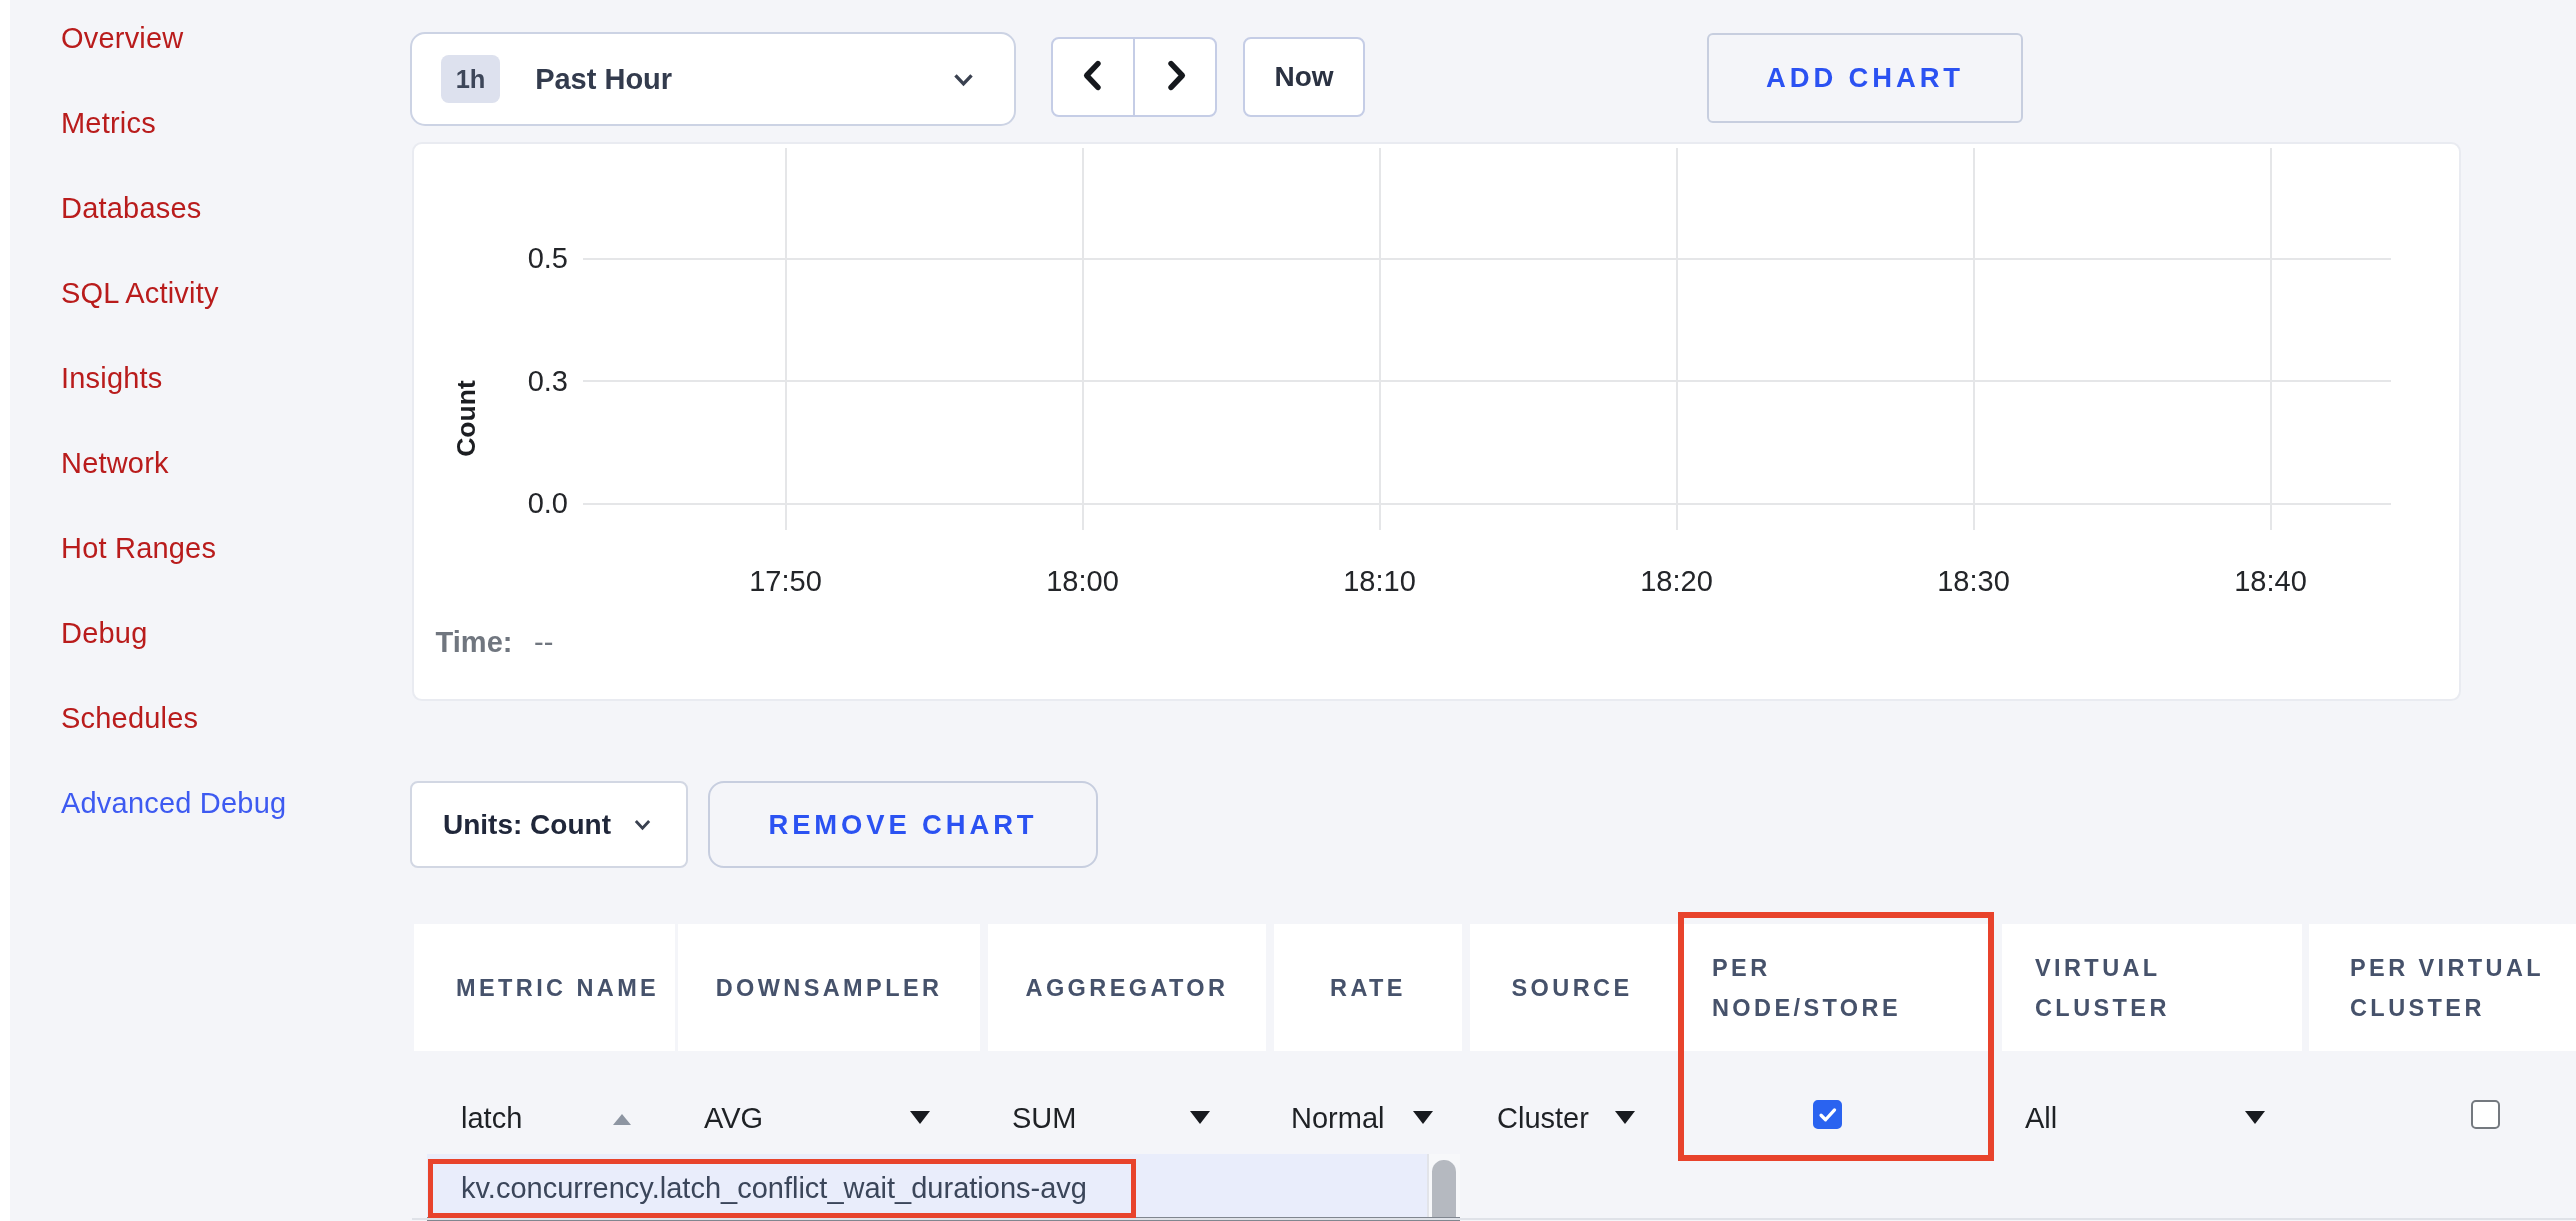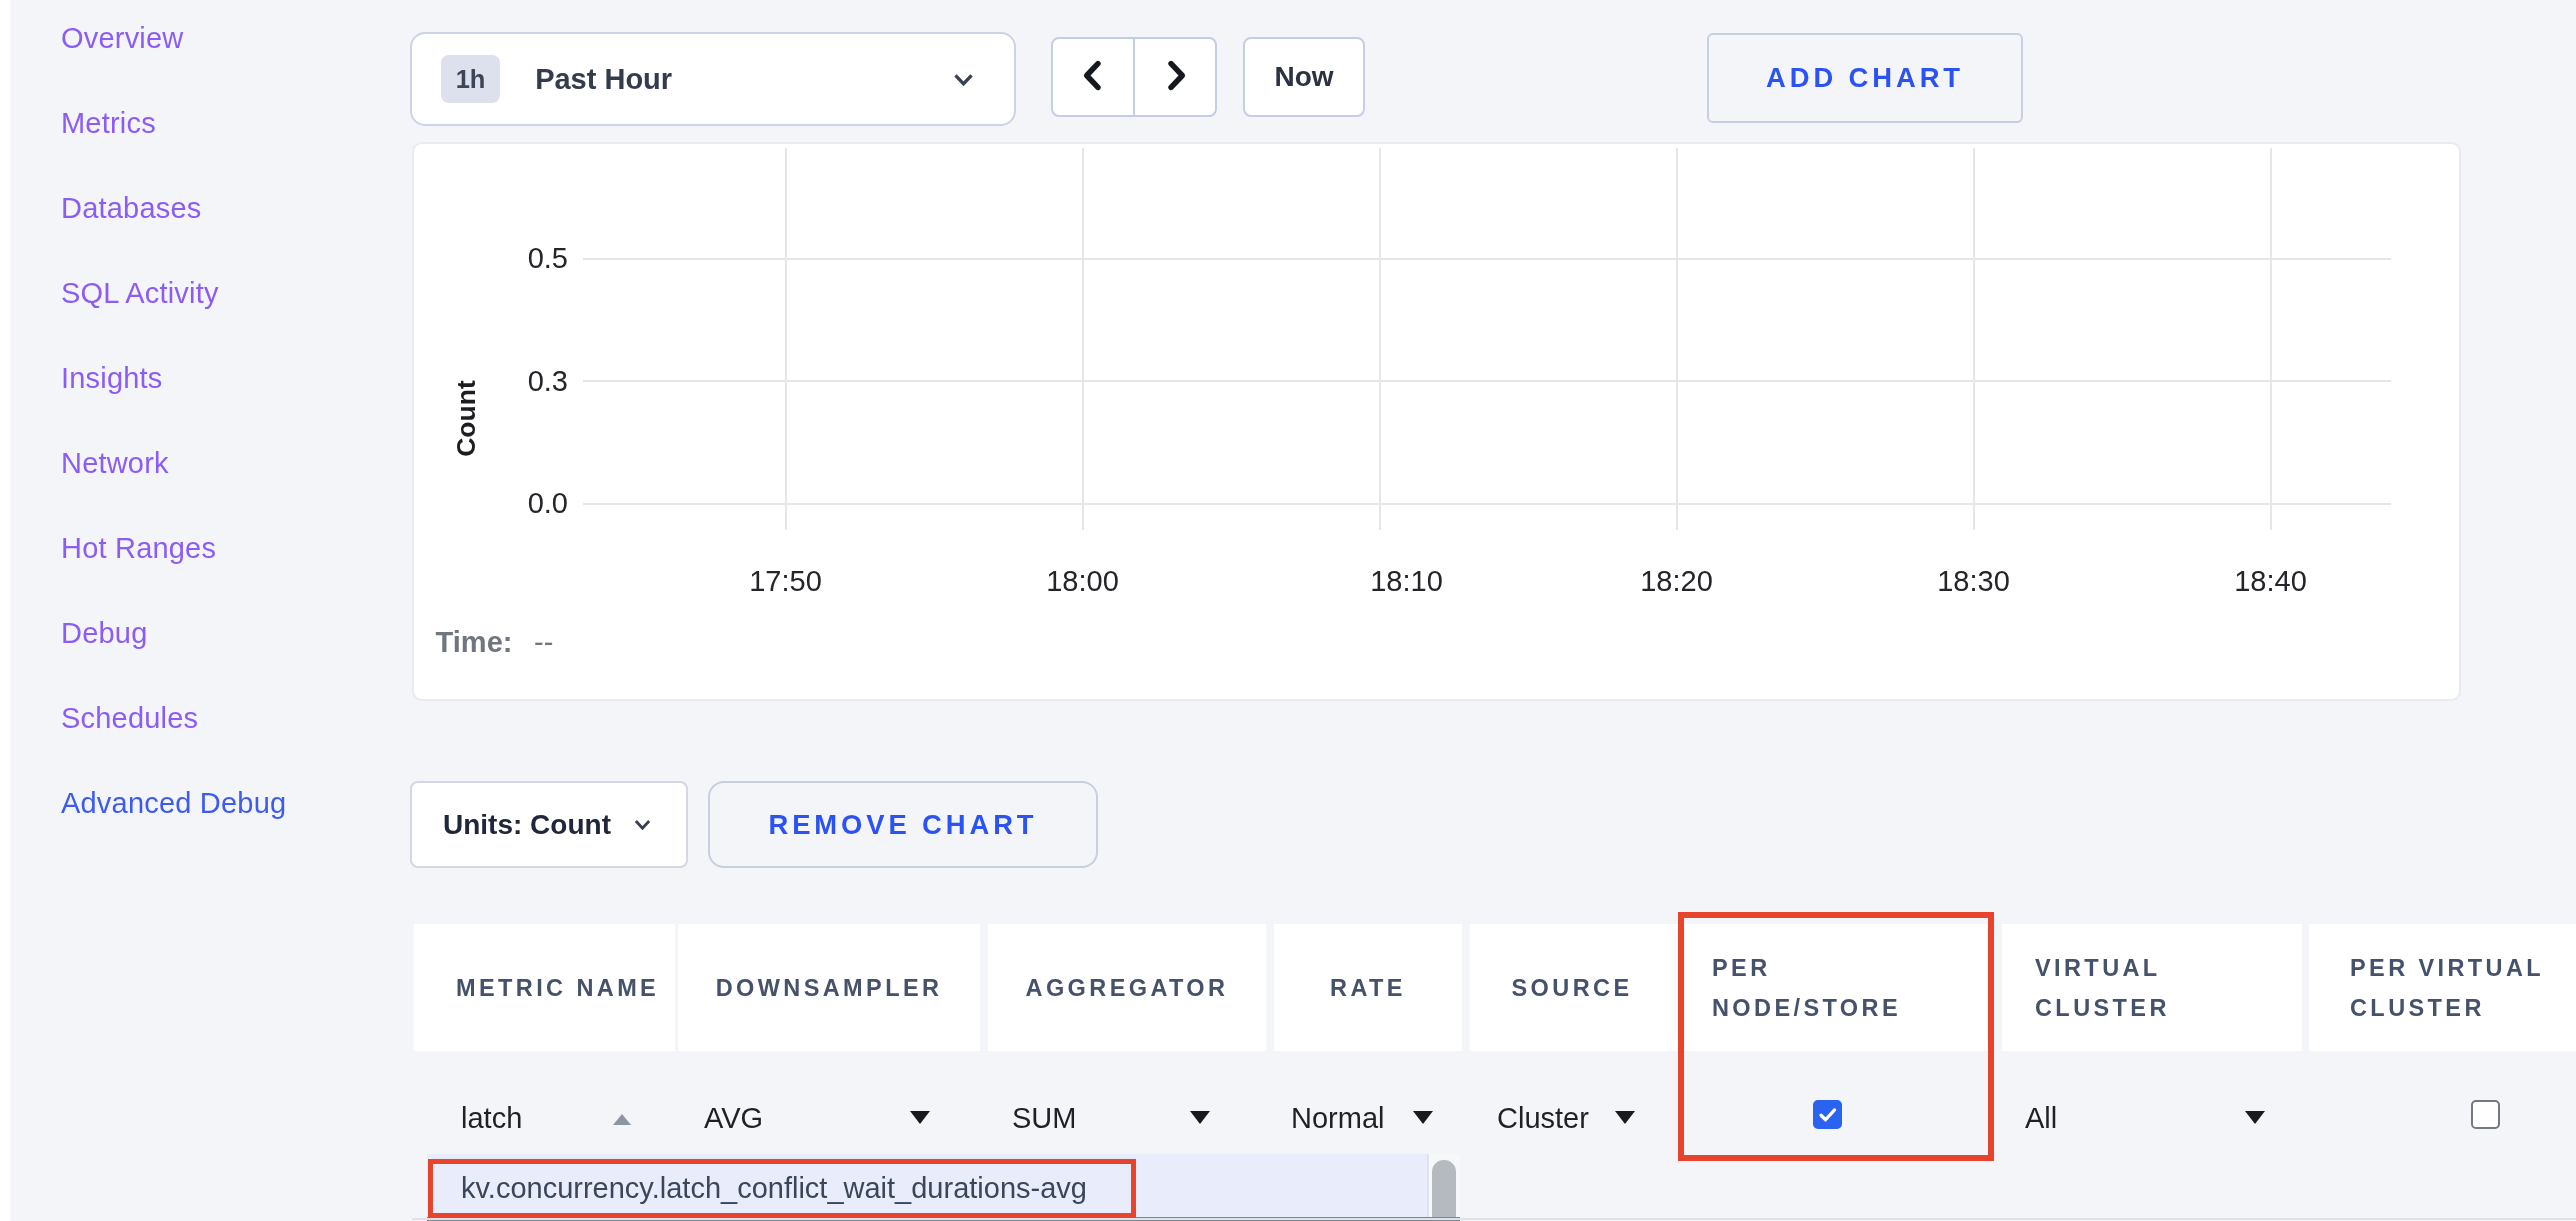--- a/index.html
+++ b/index.html
@@ -9,21 +9,21 @@
     background:#f4f5f9; position:relative; color:#353e52;
   }
   .abs { position:absolute; }
 
   
   .left-strip { left:0; top:0; width:9.8px; height:1221px; background:#ffffff; }
 
   
   .sidebar { left:61px; top:21.6px; width:314px; }
   .nav-item {
-    height:85px; font-size:29px; color:#8b5cf6; cursor:pointer;
+    height:85px; font-size:29px; color:#b91c1c; cursor:pointer;
     letter-spacing:0.2px;
   }
   .nav-item.active { color:#3d5af1; }
 
   
   .time-picker {
     left:410px; top:32px; width:606px; height:94px; background:#fff;
     border:2px solid #ccd3e4; border-radius:15px; display:flex; align-items:center;
     cursor:pointer;
   }
@@ -206,21 +206,21 @@
 
   <div class="vgrid" style="left:371px;"></div>
   <div class="vgrid" style="left:668px;"></div>
   <div class="vgrid" style="left:965px;"></div>
   <div class="vgrid" style="left:1262px;"></div>
   <div class="vgrid" style="left:1559px;"></div>
   <div class="vgrid" style="left:1856px;"></div>
 
   <div class="xtick" style="left:372px;">17:50</div>
   <div class="xtick" style="left:669px;">18:00</div>
-  <div class="xtick" style="left:993px;">18:10</div>
+  <div class="xtick" style="left:966px;">18:10</div>
   <div class="xtick" style="left:1263px;">18:20</div>
   <div class="xtick" style="left:1560px;">18:30</div>
   <div class="xtick" style="left:1857px;">18:40</div>
 
   <div class="time-readout">
     <span class="prefix">Time:</span><span>--</span>
   </div>
 </section>
 
 <div class="abs units-select">

